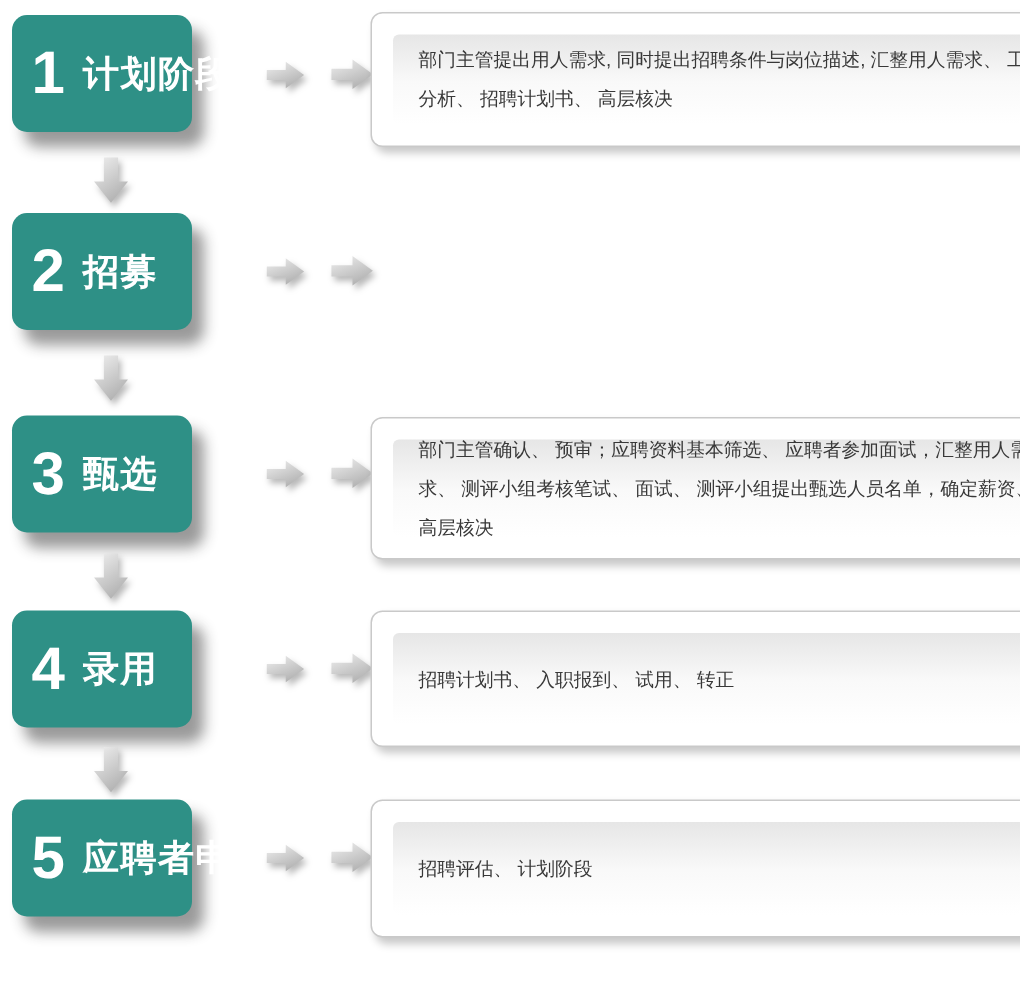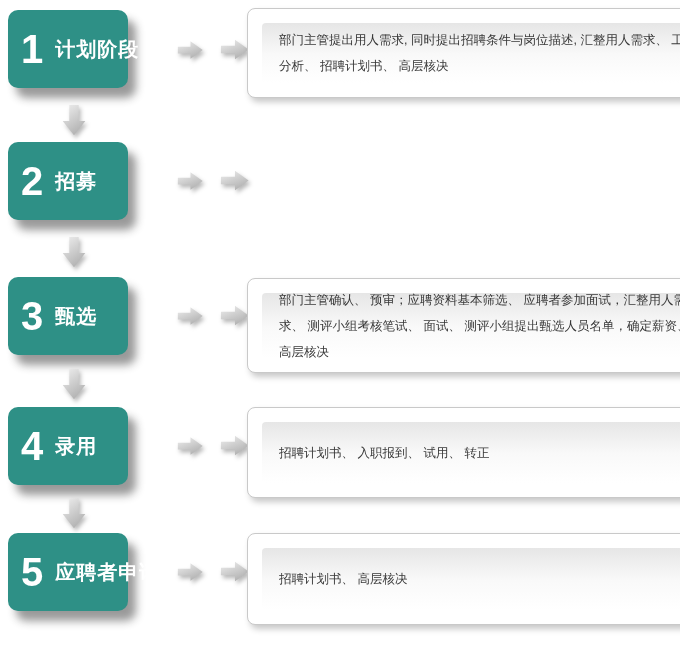--- a/index.html
+++ b/index.html
@@ -29,21 +29,21 @@
     box-shadow:8px 10px 9px rgba(30,30,30,0.45);
     display:flex;align-items:center;
     padding-left:13px;
     color:var(--stage-text);
   }
   .stage-number{
     font-size:40px;font-weight:bold;line-height:1;
     letter-spacing:0;
   }
   .stage-label{
-    font-size:20px;font-weight:bold;
+    font-size:24px;font-weight:bold;
     margin-left:12px;white-space:nowrap;
     letter-spacing:1px;
   }
   
   .desc-box{
     position:absolute;
     left:247px;width:484px;
     background:#ffffff;
     border:1px solid var(--desc-border);
     border-radius:8px;
@@ -166,17 +166,17 @@
     <span class="stage-label">应聘者申请</span>
   </div>
   <svg class="r-arrow" style="top:561px;left:177px" width="27" height="22" viewBox="0 0 32 26">
       <use href="#right-arrow-shape"></use>
     </svg>
   <svg class="r-arrow" style="top:559px;left:220px" width="30" height="25" viewBox="0 0 32 26">
       <use href="#right-arrow-shape"></use>
     </svg>
   <div class="desc-box" style="top:533px;height:92px">
     <div class="desc-inner">
-      <p class="desc-text">招聘计划书、 高层核决</p>
+      <p class="desc-text">招聘评估、 计划阶段</p>
     </div>
   </div>
 
 </div>
 
 </body></html>

